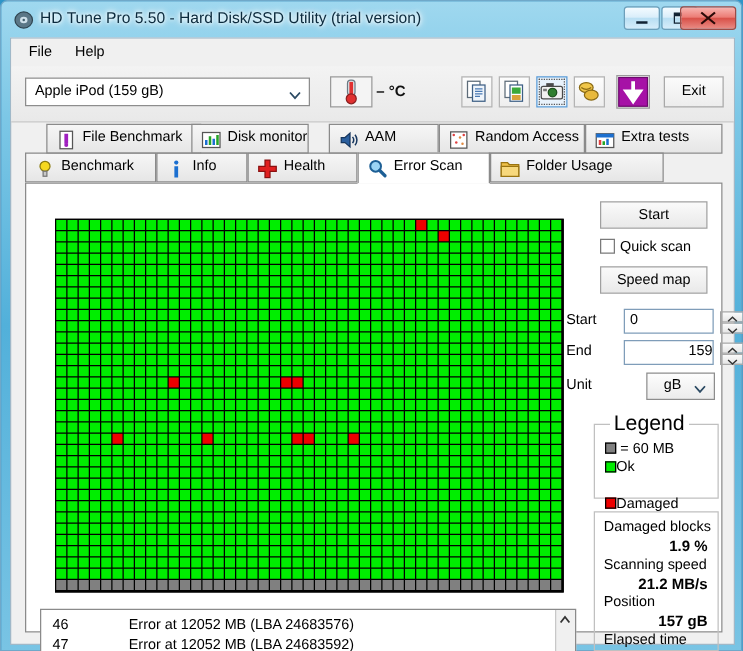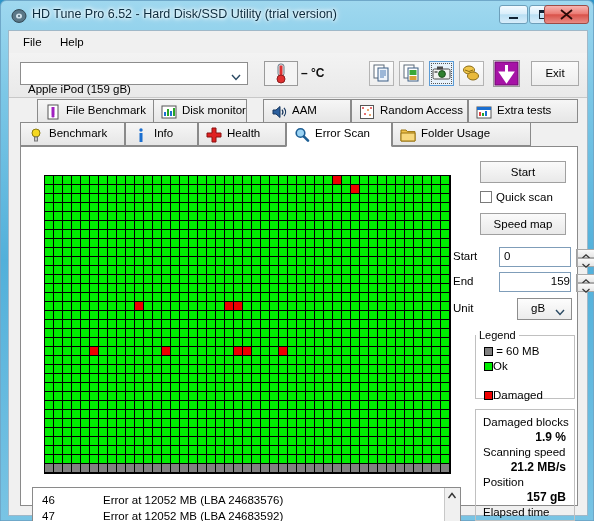--- a/index.html
+++ b/index.html
@@ -73,21 +73,21 @@
     border-bottom:1px solid #c8c8c8;
   }
   #drive-select{
     position:absolute;left:11px;top:9px;width:228px;height:23px;
     box-sizing:border-box;
     border:1px solid #8d8d8d;
     background:#ffffff;
     font-size:11.5px;
     color:#000;
   }
-  #drive-select .dsv{position:absolute;left:7px;top:20px;}
+  #drive-select .dsv{position:absolute;left:7px;top:4px;}
   #drive-arrow{
     position:absolute;right:6px;top:8px;
   }
   #temp-box{
     position:absolute;left:255px;top:8px;width:34px;height:25px;
     box-sizing:border-box;border:1px solid #9a9a9a;background:#f4f4f4;
   }
   #temp-val{
     position:absolute;left:292px;top:13px;font-size:12px;font-weight:bold;color:#111;
   }
@@ -199,21 +199,21 @@
     background:linear-gradient(180deg,#fdfdfd,#ececec);
     font-size:11.5px;color:#000;
   }
   #unit-select .uv{position:absolute;left:13px;top:3px;}
 
   fieldset.grp{
     position:absolute;left:0;width:100px;margin:0;padding:0;
     box-sizing:border-box;
     border:1px solid #c0c0c0;background:transparent;
   }
-  fieldset.grp legend{font-size:11px;color:#000;margin-left:0;padding:0 3px;}
+  fieldset.grp legend{font-size:17px;color:#000;margin-left:12px;padding:0 3px;}
   #legend-grp{top:168px;height:70px;}
   .leg-row{position:absolute;left:8px;font-size:11.5px;white-space:nowrap;}
   .legsq{display:inline-block;width:9px;height:9px;vertical-align:-1px;border:1px solid #000;box-sizing:border-box;}
   #stats-grp{top:248px;height:112px;}
   .stat-lbl{position:absolute;left:7px;font-size:11.5px;color:#000;}
   .stat-val{position:absolute;right:8px;font-size:12px;font-weight:bold;color:#000;}
 
   
   #logbox{
     position:absolute;left:11px;top:340px;width:429px;height:58px;
@@ -236,21 +236,21 @@
 <div id="window">
 
   <div id="titlebar">
     <span id="title-icon">
       <svg width="16" height="16" viewBox="0 0 16 16">
         <ellipse cx="8" cy="8" rx="7" ry="6.4" fill="#5b7787" stroke="#2f4450" stroke-width="1"></ellipse>
         <ellipse cx="8" cy="8" rx="3" ry="2.6" fill="#cfe0ea"></ellipse>
         <circle cx="8" cy="8" r="1" fill="#44606e"></circle>
       </svg>
     </span>
-    <span id="title-text">HD Tune Pro 6.52 - Hard Disk/SSD Utility (trial version)</span>
+    <span id="title-text">HD Tune Pro 5.50 - Hard Disk/SSD Utility (trial version)</span>
 
     <div class="winbtn" id="btn-min">
       <svg width="27" height="17" viewBox="0 0 27 17">
           <rect x="9" y="11" width="9" height="2" fill="#123"></rect>
         </svg>
     </div>
     <div class="winbtn" id="btn-max">
       <svg width="27" height="17" viewBox="0 0 27 17">
         <rect x="9.5" y="4.5" width="8" height="8" fill="none" stroke="#123" stroke-width="1"></rect>
         <rect x="9.5" y="4.5" width="8" height="2.5" fill="#123"></rect>

